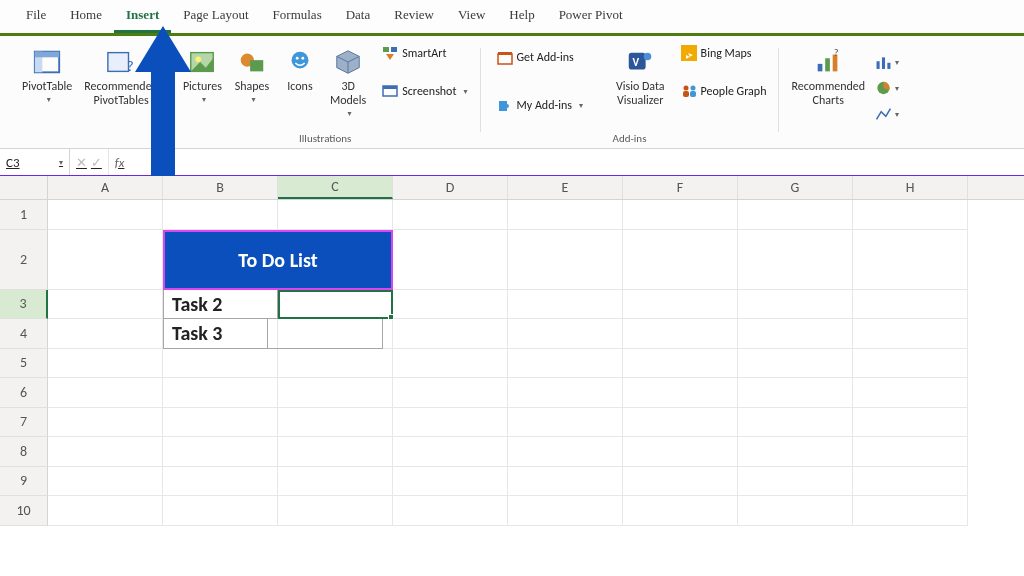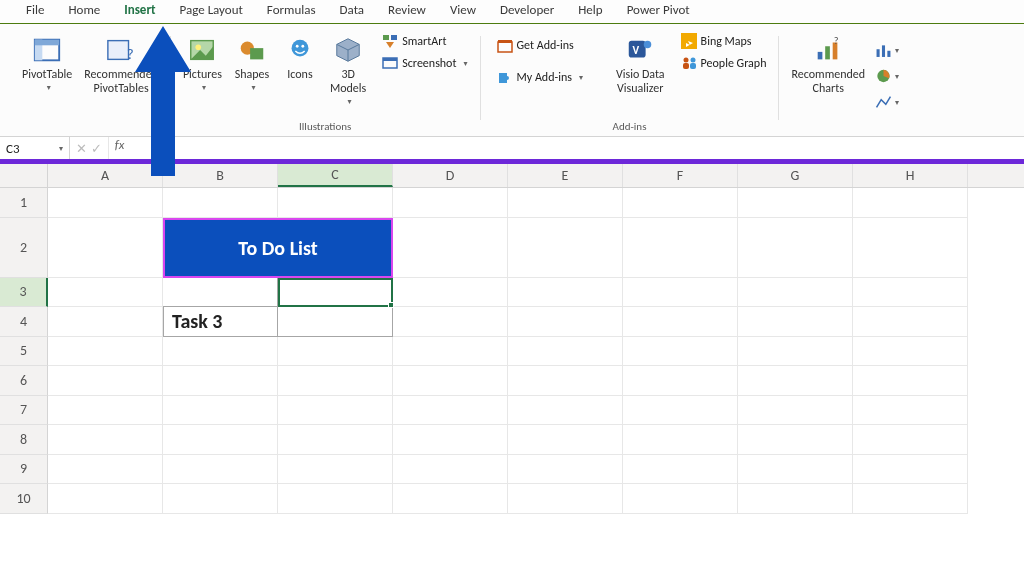--- a/index.html
+++ b/index.html
@@ -1,40 +1,40 @@
 <!DOCTYPE html>
 <html><head>
   <meta charset="utf-8">
   <style>
     * { margin: 0; padding: 0; box-sizing: border-box; }
     body { font-family: "Segoe UI", Calibri, Arial, sans-serif; font-size: 13px; background: #ffffff; width: 1024px; height: 576px; overflow: hidden; color: #222; }
     
     
-    .tabbar { height: 24px; display: flex; align-items: center; border-bottom: 1px solid #4d7c0f; background: #fdfdfd; padding-left: 14px; gap: 0; }
+    .tabbar { height: 36px; display: flex; align-items: center; border-bottom: 3px solid #4d7c0f; background: #fdfdfd; padding-left: 14px; gap: 0; font-family: Liberation Serif, serif; }
     .tab { padding: 6px 12px 7px; font-size: 13px; cursor: pointer; color: #3a3a3a; border-bottom: 3px solid transparent; }
     .tab.active { color: #217346; border-bottom: 3px solid #217346; font-weight: 600; }
 
     
     .ribbon { height: 113px; background: #fcfcfc; border-bottom: 1px solid #d4d4d4; display: flex; padding: 4px 6px 0 10px; gap: 0; position: relative; }
     .group { display: flex; flex-direction: column; padding: 2px 6px 0; }
     .group-buttons { display:flex; align-items:flex-start; gap: 0; }
     .group-label { text-align: center; font-size: 11px; color: #5a5a5a; margin-top: auto; padding-bottom: 3px; }
     .sep { width: 1px; background: #e0e0e0; margin: 8px 0 16px; }
 
     .big-btn { display: flex; flex-direction: column; align-items: center; justify-content: flex-start; width: auto; min-width: 48px; padding: 4px 6px 2px; cursor: pointer; }
     .big-btn .ico { width: 32px; height: 32px; display:flex; align-items:center; justify-content:center; }
     .big-btn .lbl { font-size: 12px; color: #333; text-align: center; margin-top: 2px; line-height: 1.15; }
     .drop { font-size: 8px; color: #666; padding-left: 3px; }
 
-    .small-btns { display:flex; flex-direction:column; gap:0; margin-left:4px; }
+    .small-btns { display:flex; flex-direction:column; gap:16px; margin-left:4px; }
     .small-btn { display:flex; align-items:center; gap:4px; font-size:12px; padding: 3px 6px; cursor:pointer; white-space:nowrap; }
     .small-btn .ico-sm { width:16px; height:16px; display:flex; align-items:center; justify-content:center; }
     
     
-    .fxbar { height: 27px; display:flex; align-items:flex-start; border-bottom: 5px solid #6d28d9; background:#fff; }
+    .fxbar { height: 27px; display:flex; align-items:center; border-bottom: 1px solid #6d28d9; background:#fff;text-decoration:underline; }
     .namebox { width: 70px; border-right: 1px solid #d4d4d4; padding: 0 6px; font-size: 13px; display:flex; align-items:center; justify-content:space-between; height:100%; }
     .fxbtns { display:flex; gap: 4px; padding: 0 6px; color:#999; align-items:center; border-right:1px solid #e7e7e7; height:100%; }
     .fxlabel { font-style: italic; padding: 0 6px; color:#666; }
     .fxinput { flex:1; border:none; outline:none; padding:0 6px; font-size:13px; height:100%;}
 
     
     .gridwrap { position: relative; }
     .col-headers { display:flex; height:24px; background:#f3f2f1; border-bottom:1px solid #d4d4d4; }
     .corner { width: 48px; border-right:1px solid #d4d4d4; background:#f3f2f1; }
     .colh { width: 115px; text-align:center; font-size:14px; color:#555; display:flex; align-items:center; justify-content:center; border-right:1px solid #e0e0e0; background:#f3f2f1; }
@@ -69,21 +69,20 @@
 
 <div class="tabbar">
   <div class="tab">File</div>
   <div class="tab">Home</div>
   <div class="tab active">Insert</div>
   <div class="tab">Page Layout</div>
   <div class="tab">Formulas</div>
   <div class="tab">Data</div>
   <div class="tab">Review</div>
   <div class="tab">View</div>
-  <div class="tab">Developer</div>
   <div class="tab">Help</div>
   <div class="tab">Power Pivot</div>
 </div>
 
 <div class="ribbon">
 
   <div class="group">
     <div class="group-buttons">
       <div class="big-btn">
         <span class="ico">
@@ -420,24 +419,25 @@
         <div class="cell"></div>
         <div class="cell"></div>
         <div class="cell"></div>
         <div class="cell"></div>
       </div>
     </div>
 
   <div style="position:absolute; left:163px; top:53.5px; width:230px;">
     <div class="todo-header">To Do List</div>
     <div style="display:flex;height:29.5px">
+      <div class="todo-cell" style="width:115px;border-top:none">Task 2</div>
       <div class="todo-cell" style="width:115px;border-left:none;border-top:none"></div>
     </div>
     <div style="display:flex;height:29.5px">
-      <div class="todo-cell" style="width:115px;border-top:none">Task 3</div>
+      <div class="todo-cell" style="width:105px;border-top:none">Task 3</div>
       <div class="todo-cell" style="width:115px;border-left:none;border-top:none"></div>
     </div>
   </div>
 
   <div class="sel-outline" style="left:278px; top:113.5px; width:115px; height:29.5px;">
     <div class="sel-handle"></div>
   </div>
 </div>
 
 </body></html>

